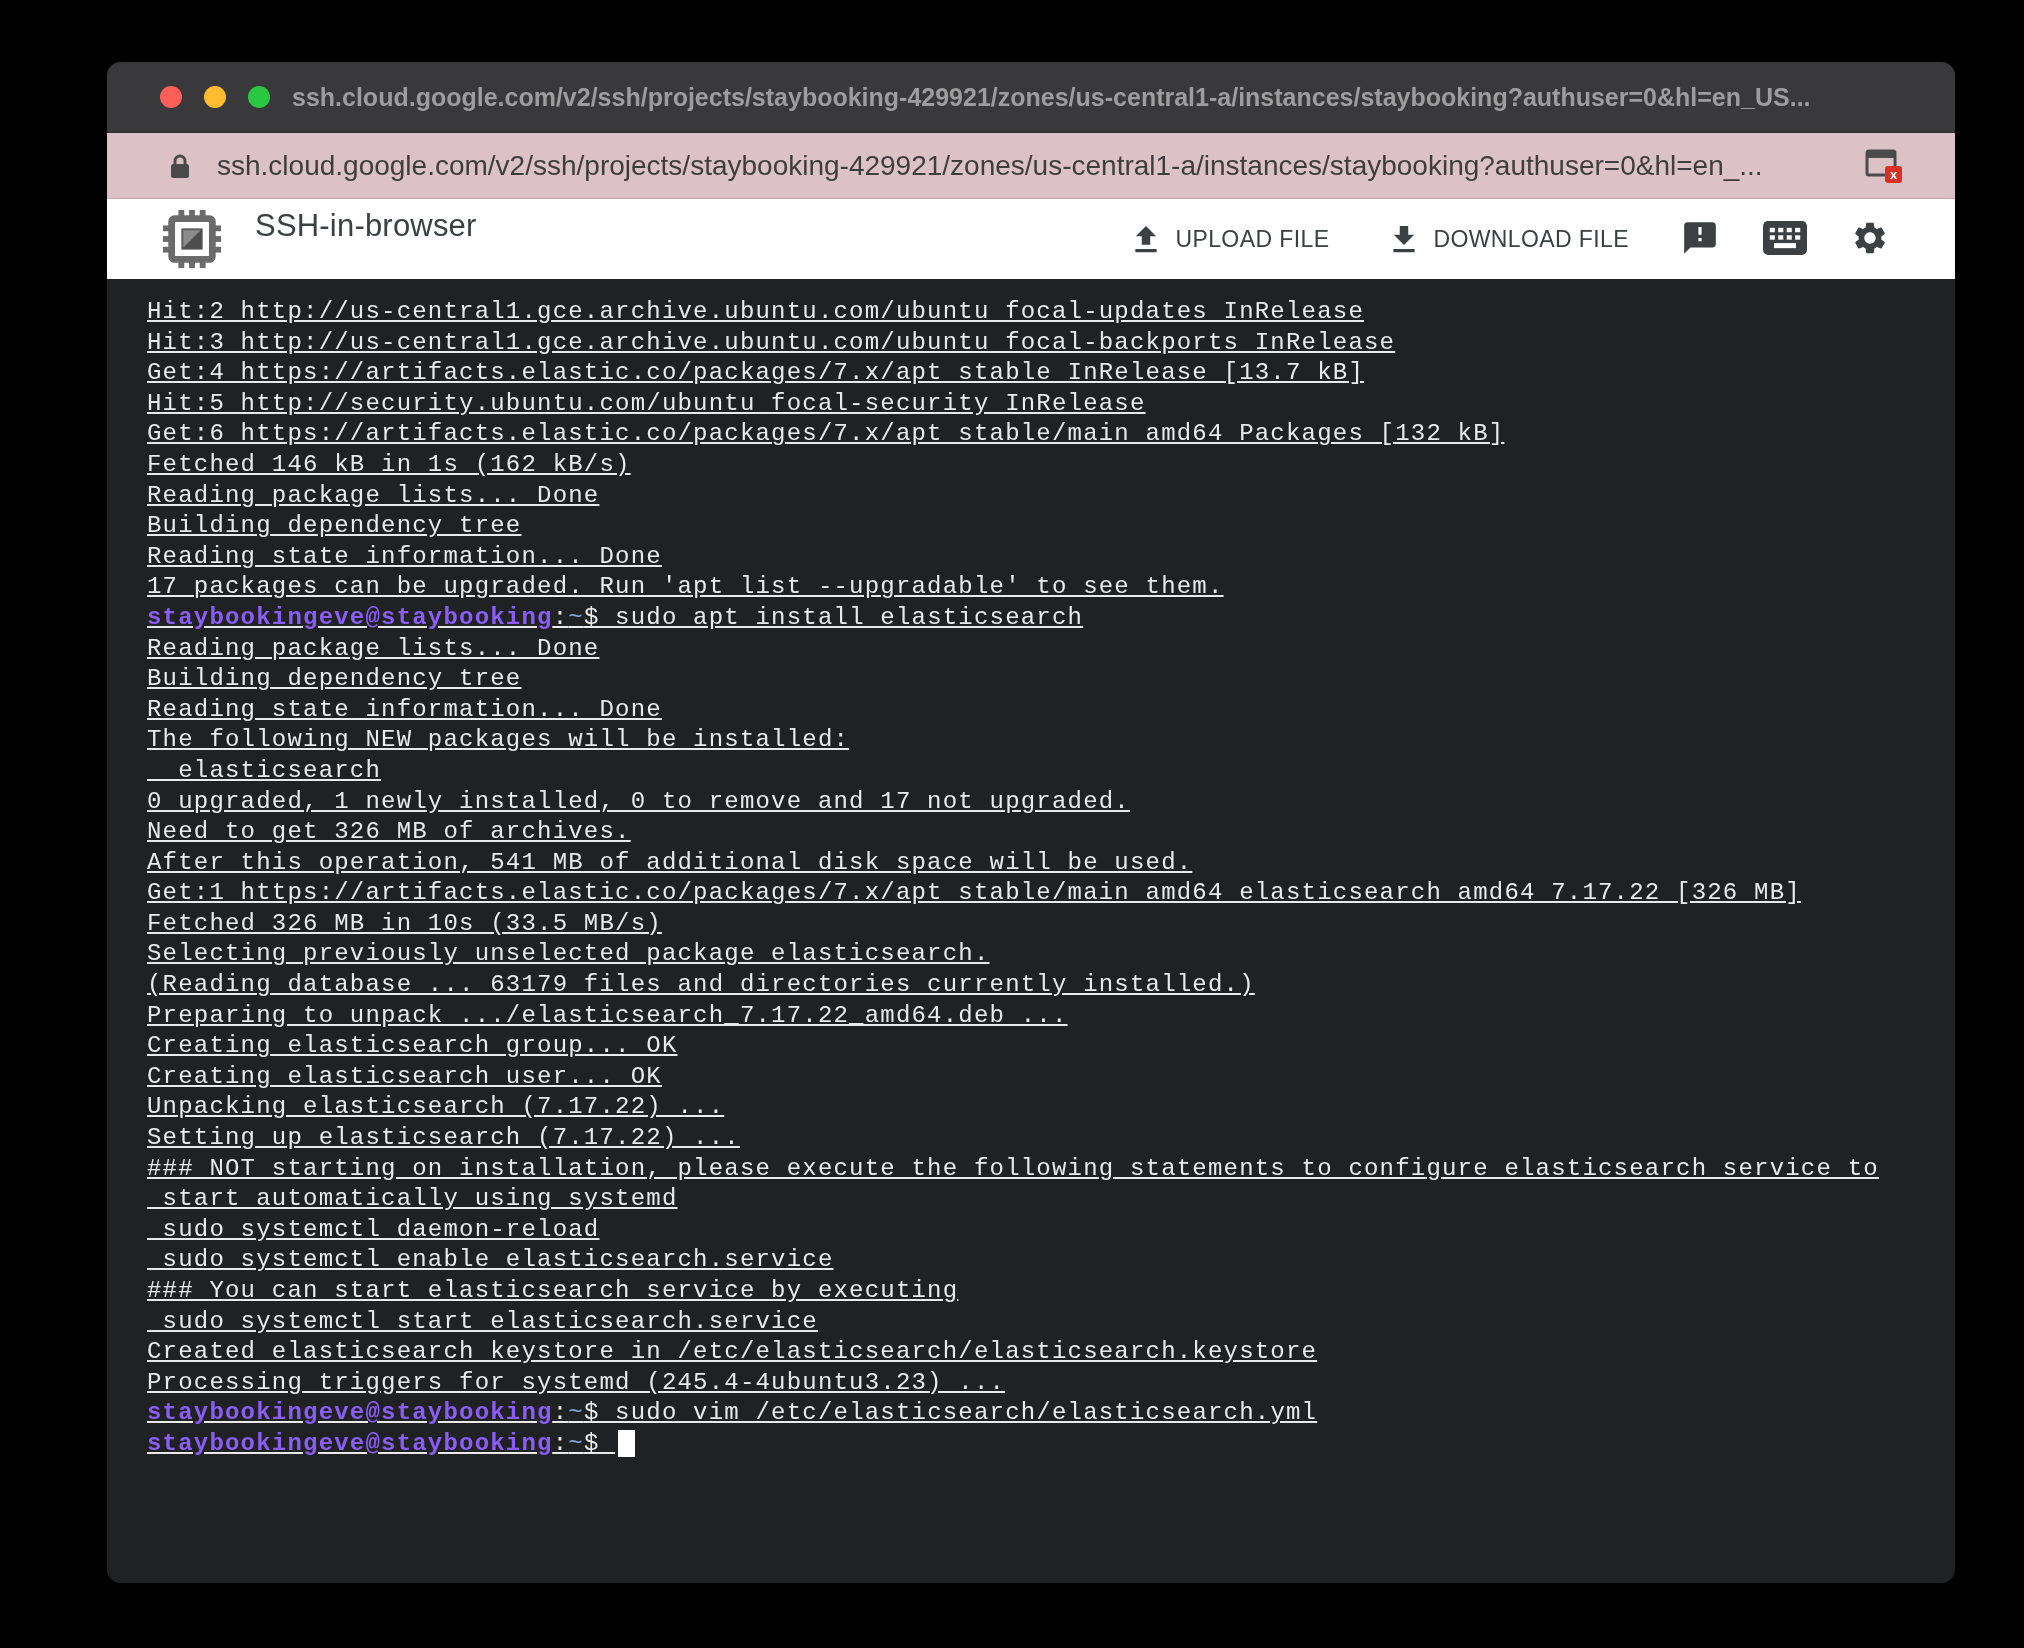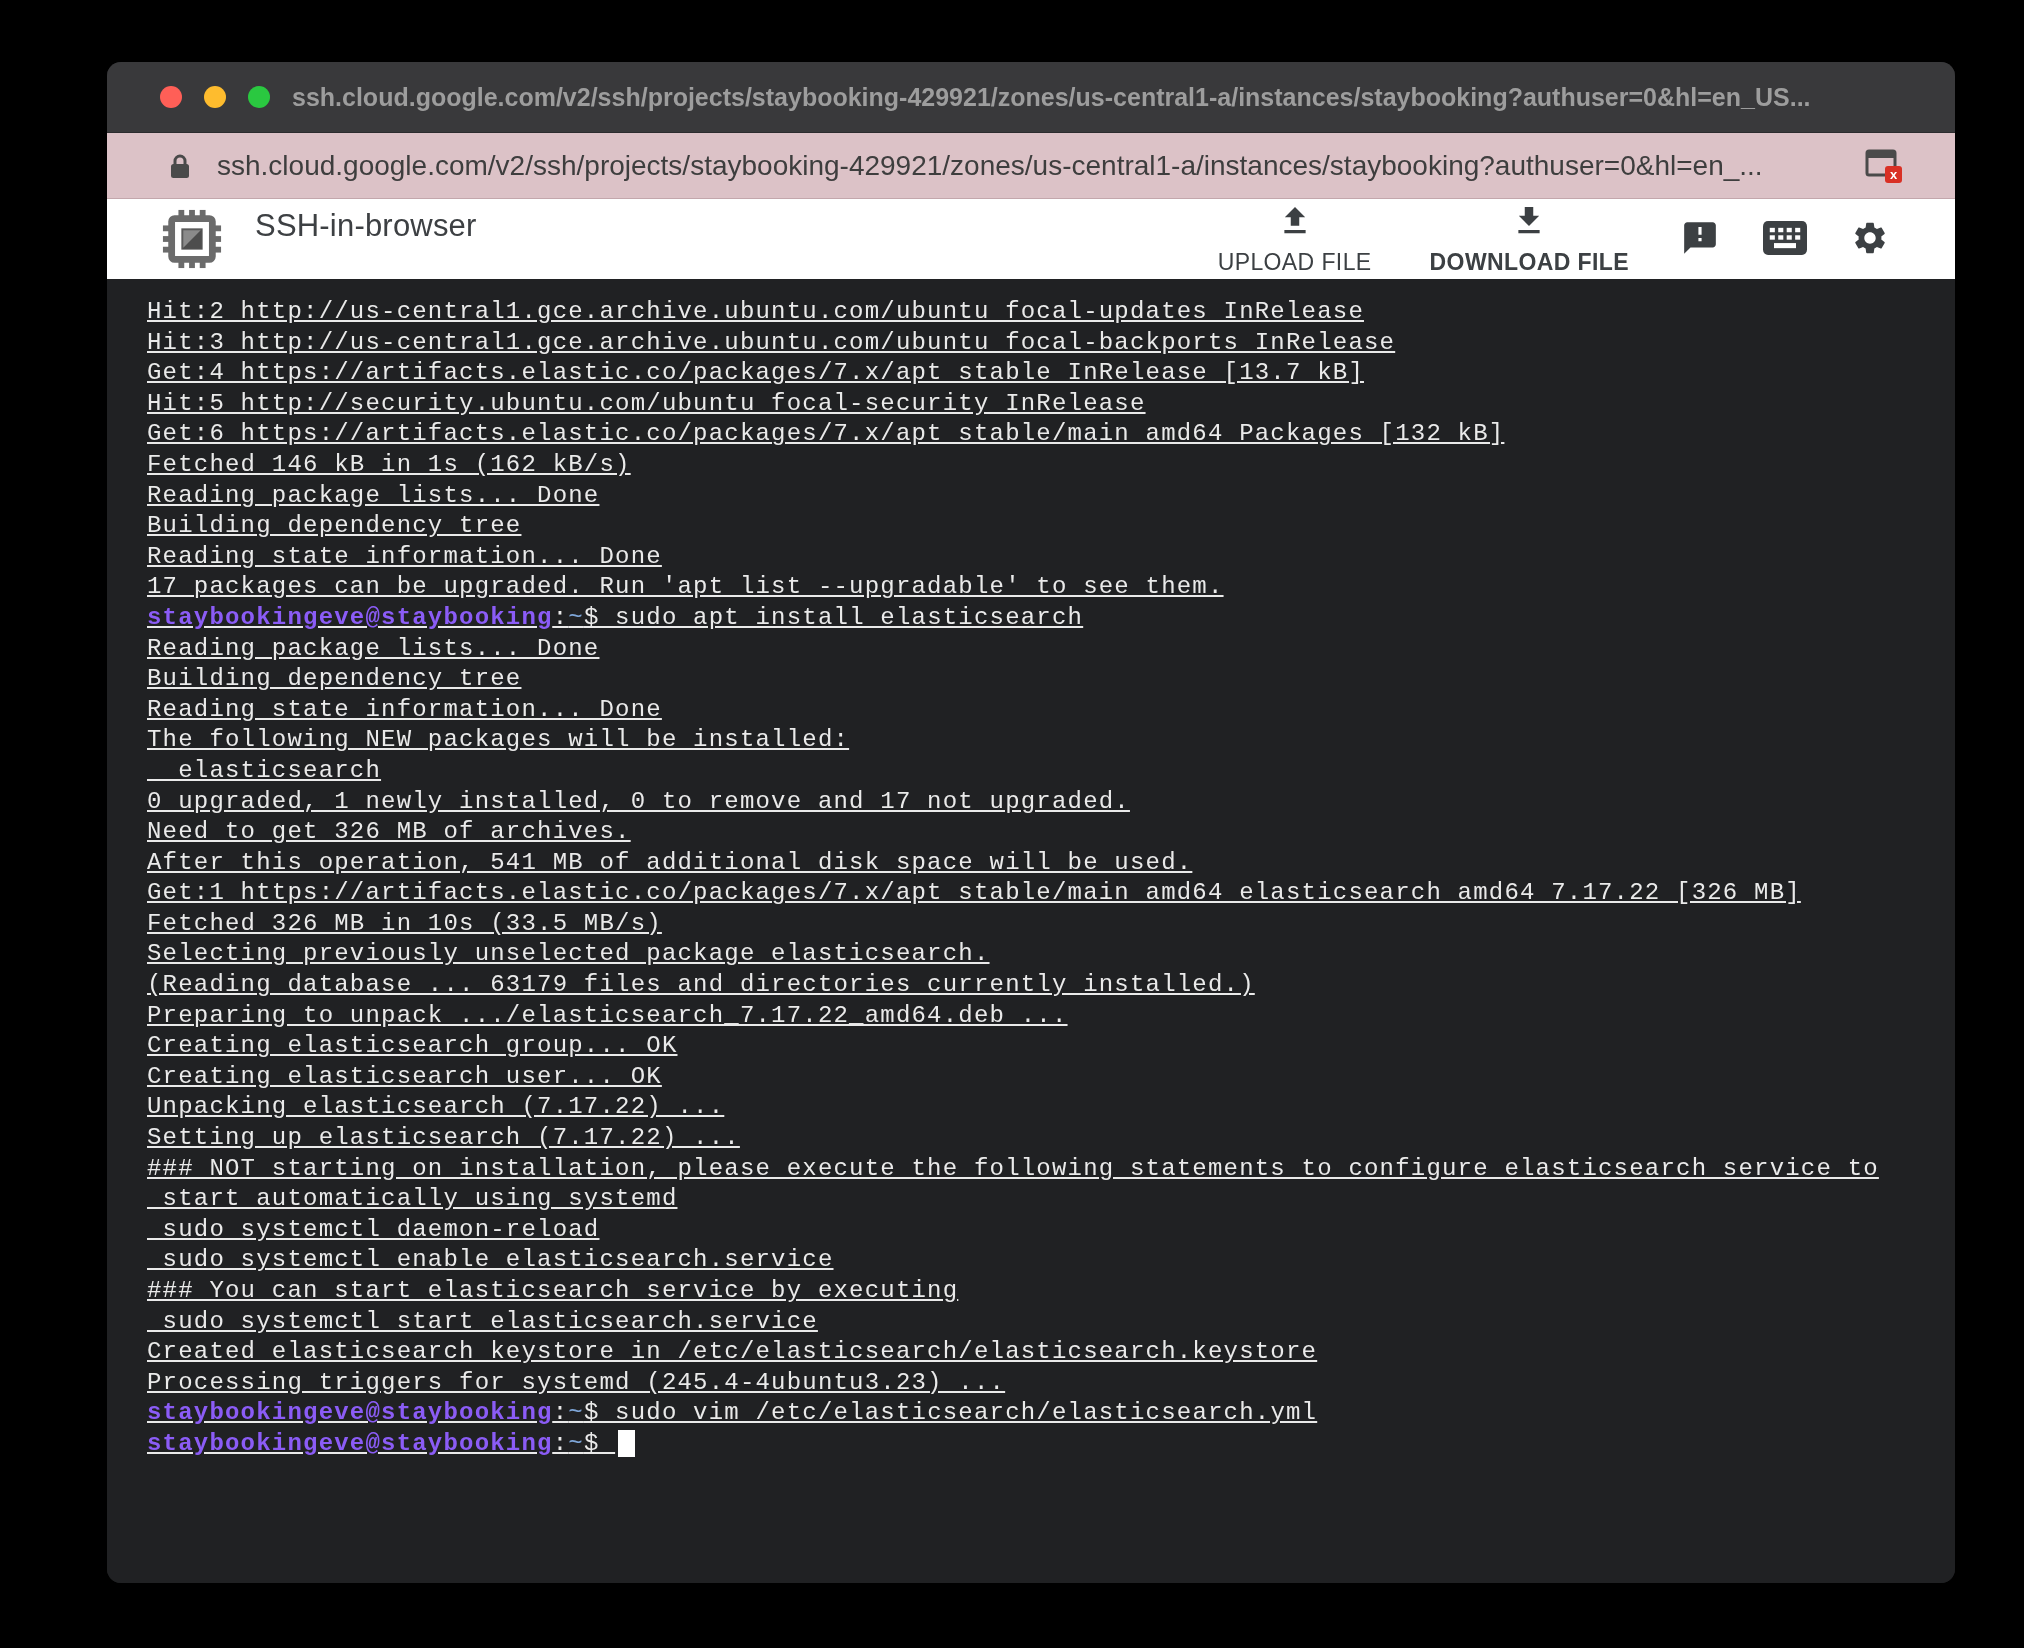--- a/index.html
+++ b/index.html
@@ -33,22 +33,22 @@
   
   .toolbar { height:80px; flex:0 0 80px; background:#ffffff; display:flex;
              align-items:center; justify-content:space-between;
              padding:0 66px 0 54px; }
   .tb-left { display:flex; align-items:flex-start; gap:32px; }
   .app-title { font-size:31px; color:#3d4043; letter-spacing:0.2px; }
   .tb-right { display:flex; align-items:center; }
   .tb-btn { display:flex; align-items:center; gap:12px; background:none; border:none;
             cursor:pointer; font-family:"Liberation Sans", sans-serif;
             font-size:23px; font-weight:500; color:#3c4043; letter-spacing:0.4px;
-            white-space:nowrap;flex-direction:column; }
-  .tb-btn + .tb-btn { margin-left:58px;font-weight:bold; }
+            white-space:nowrap; }
+  .tb-btn + .tb-btn { margin-left:58px; }
   .tb-iconbtn { background:none; border:none; cursor:pointer; padding:0; }
   .tb-iconbtn + .tb-iconbtn { margin-left:44px; }
   .gap-before-icons { margin-left:52px; }
 
   
   .terminal { flex:1 1 auto; background:#202123; padding:18px 18px 0 40px;
               font-family:"Liberation Mono","DejaVu Sans Mono", monospace;
               font-size:24px; line-height:30.6px; letter-spacing:1.2px;
               color:#eaeaea; white-space:pre; overflow:hidden;text-decoration:underline; }
   .term-line { height:30.6px; }

